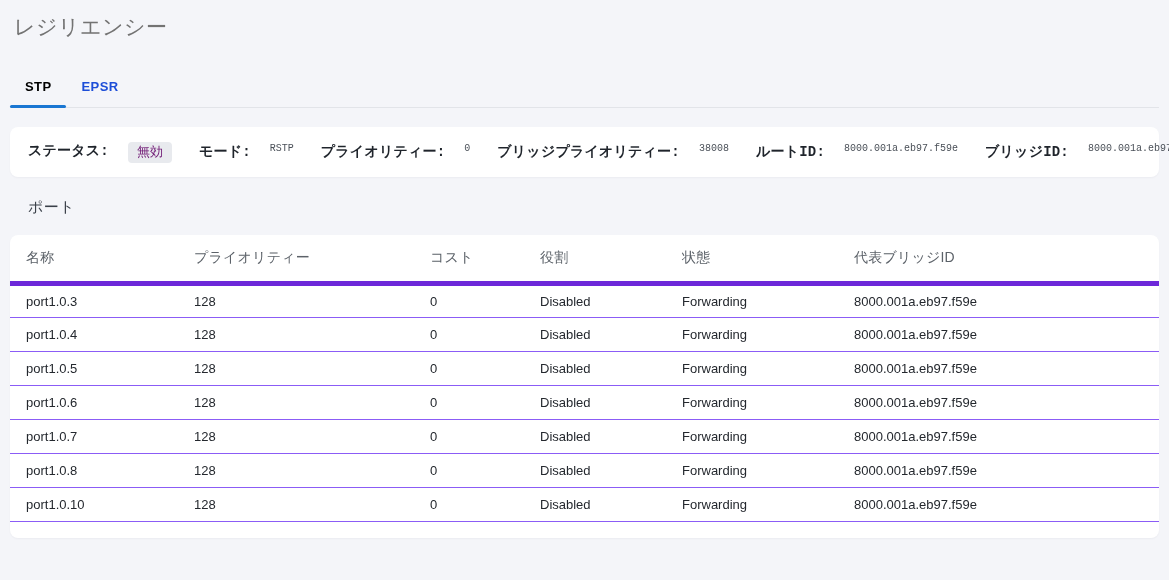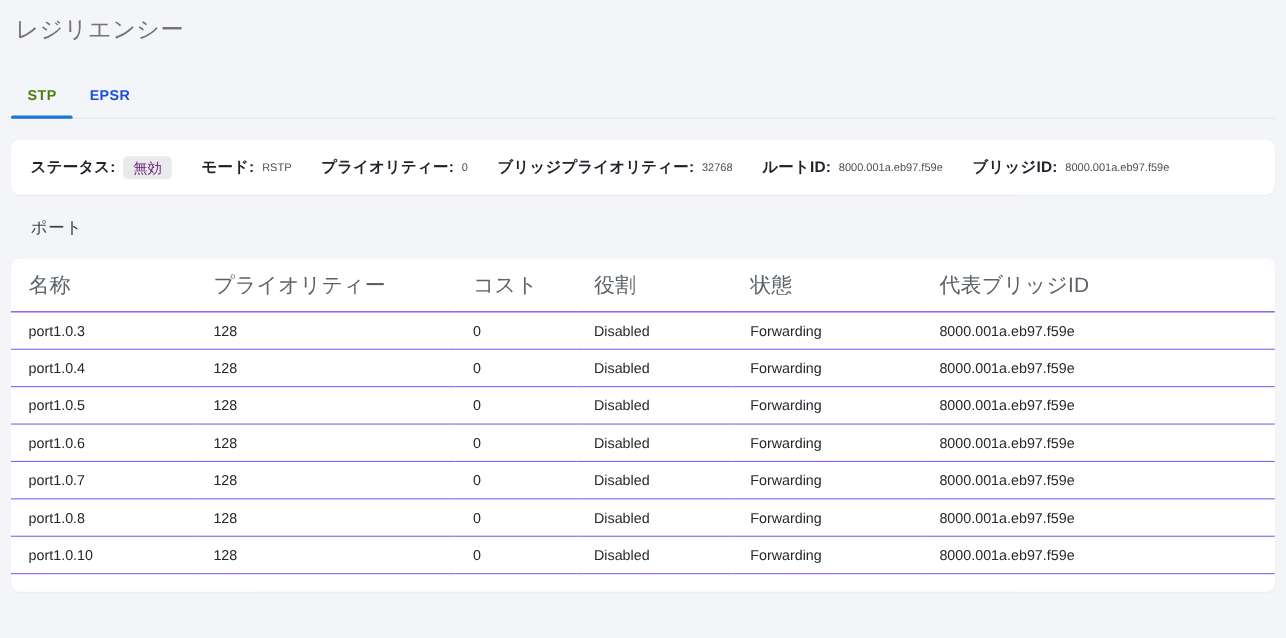--- a/index.html
+++ b/index.html
@@ -30,21 +30,21 @@
   .tab {
     position: relative;
     padding: 12px 15px 13px 15px;
     font-size: 13px;
     font-weight: 700;
     letter-spacing: 0.4px;
     color: #1d4ed8;
     cursor: pointer;
     user-select: none;
   }
-  .tab.active { color: #4d7c0f; }
+  .tab.active { color: #000000; }
   .tab.active::after {
     content: "";
     position: absolute;
     left: 0; right: 0; bottom: -1px;
     height: 3px;
     background: #1976d2;
     border-radius: 2px;
   }
 
   
@@ -52,21 +52,21 @@
     margin: 19px 10px 0 10px;
     height: 50px;
     background: #ffffff;
     border-radius: 8px;
     box-shadow: 0 1px 2px rgba(16,24,40,0.04);
     display: flex;
     align-items: center;
     padding: 0 18px;
     gap: 27px;
   }
-  .summary-item { display: flex; align-items: center; gap: 7px; white-space: nowrap; }
+  .summary-item { display: flex; align-items: flex-start; gap: 19px; white-space: nowrap; font-family: Liberation Mono, monospace; }
   .summary-label { font-size: 14px; font-weight: 700; color: #1f242b; letter-spacing: 0.2px; }
   .summary-value { font-size: 10px; color: #4a5058; }
   .badge {
     display: inline-block;
     background: #e8eaee;
     color: #701a75;
     font-size: 13px;
     padding: 4px 9px;
     border-radius: 4px;
     line-height: 1;
@@ -97,24 +97,24 @@
   }
   col.c1 { width: 168px; }
   col.c2 { width: 236px; }
   col.c3 { width: 110px; }
   col.c4 { width: 142px; }
   col.c5 { width: 172px; }
   th {
     height: 48px;
     padding: 0 16px;
     text-align: left;
-    font-size: 19px;
+    font-size: 14px;
     font-weight: 400;
     color: #5c6269;
-    border-bottom: 1px solid #6d28d9;
+    border-bottom: 5px solid #6d28d9;
     letter-spacing: 0.2px;
   }
   td {
     height: 34px;
     padding: 0 16px;
     font-size: 13px;
     color: #24282e;
     border-bottom: 1px solid #8b5cf6;
     white-space: nowrap;
   }
@@ -141,21 +141,21 @@
     <div class="summary-item">
       <span class="summary-label">モード:</span>
       <span class="summary-value">RSTP</span>
     </div>
     <div class="summary-item">
       <span class="summary-label">プライオリティー:</span>
       <span class="summary-value">0</span>
     </div>
     <div class="summary-item">
       <span class="summary-label">ブリッジプライオリティー:</span>
-      <span class="summary-value">32768</span>
+      <span class="summary-value">38008</span>
     </div>
     <div class="summary-item">
       <span class="summary-label">ルートID:</span>
       <span class="summary-value">8000.001a.eb97.f59e</span>
     </div>
     <div class="summary-item">
       <span class="summary-label">ブリッジID:</span>
       <span class="summary-value">8000.001a.eb97.f59e</span>
     </div>
   </div>

